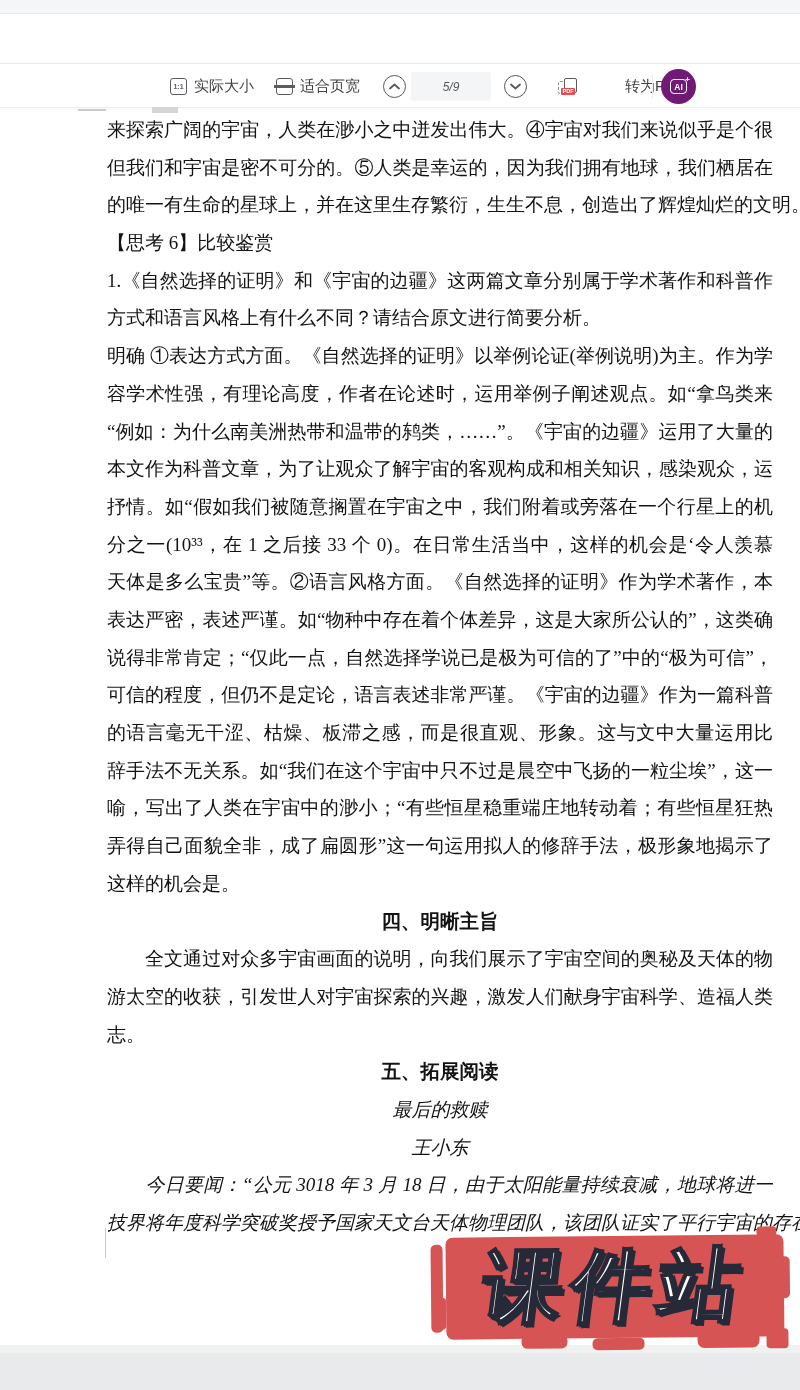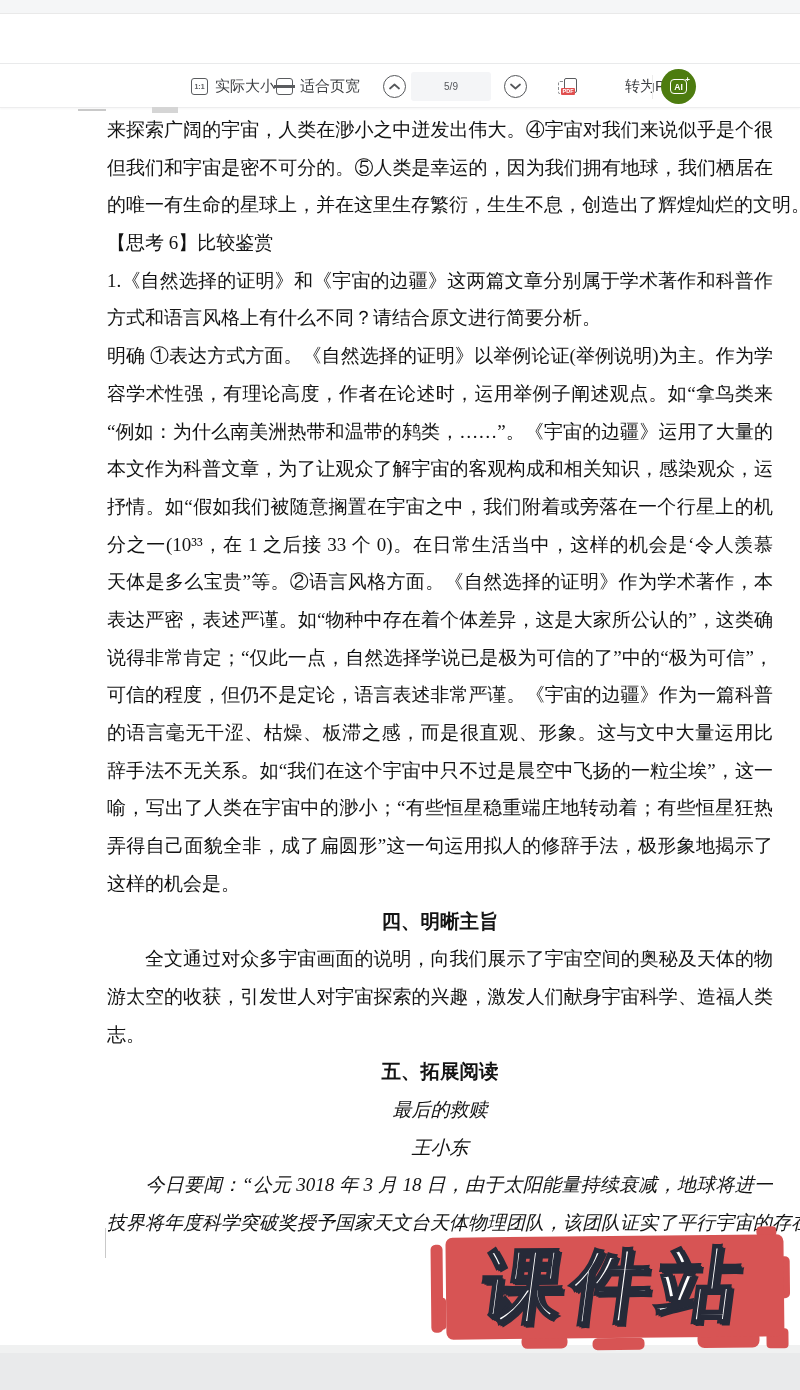--- a/index.html
+++ b/index.html
@@ -22,21 +22,21 @@
   .icon-one { width:17px; height:17px; border:1.6px solid #5a5c5f; border-radius:3px;
     display:flex; align-items:center; justify-content:center;
     font-size:7px; font-weight:bold; color:#5a5c5f; letter-spacing:0; }
   .icon-fit { width:17px; height:17px; border:1.6px solid #5a5c5f; border-radius:3px; position:relative; }
   .icon-fit::after { content:""; position:absolute; left:-3px; right:-3px; top:50%;
     height:2.5px; margin-top:-1.25px; background:#5a5c5f; }
   .circle-btn { position:absolute; top:10px; width:23px; height:23px; border:1.6px solid #55575a;
     border-radius:50%; display:flex; align-items:center; justify-content:center; cursor:pointer; background:#fff; }
   .page-box { position:absolute; left:411px; top:7px; width:80px; height:29px; background:#f4f5f7;
     border-radius:3px; display:flex; align-items:center; justify-content:center;
-    font-size:10px; color:#54565a; cursor:text; }
+    font-size:12px; color:#54565a; cursor:text;font-style:italic; }
   .icon-pdf { width:19px; height:18px; position:relative; }
   .icon-pdf .pg { position:absolute; right:0; top:0; width:13px; height:15px;
     border:1.5px solid #5a5c5f; border-radius:2px; background:#fff; }
   .icon-pdf .pg2 { position:absolute; left:0; top:3px; width:11px; height:13px;
     border:1.5px dashed #8a8c8f; border-radius:2px; background:#fff; }
   .icon-pdf .badge { position:absolute; left:3px; bottom:1px; font-size:5.5px; font-weight:bold;
     color:#fff; background:#e04f4f; padding:0.5px 1.5px; border-radius:1px; }
   .toolbar-divider { position:absolute; left:652px; top:10px; width:1px; height:24px; background:#ececec; }
   .ai-btn { position:absolute; left:661px; top:4px; width:35px; height:35px; border-radius:50%;
     display:flex; align-items:center; justify-content:center; cursor:pointer; }
@@ -79,21 +79,21 @@
 </style>
 </head>
 <body>
 
 <div id="screen">
 
   <div class="titlebar-strip"></div>
   <div class="titlebar"></div>
 
   <div class="toolbar">
-    <div class="tool-btn" style="left:191px;">
+    <div class="tool-btn" style="left:170px;">
       <span class="icon-one">1:1</span>
       <span class="tool-label">实际大小</span>
     </div>
 
     <div class="tool-btn" style="left:276px;justify-content:center;">
       <span class="icon-fit"></span>
       <span class="tool-label">适合页宽</span>
     </div>
 
     <div class="circle-btn" style="left:383px;">
@@ -114,21 +114,21 @@
       <span class="icon-pdf">
         <span class="pg2"></span>
           <span class="pg"></span>
         <span class="badge">PDF</span>
       </span>
       <span class="tool-label">转为PDF</span>
     </div>
 
     <div class="toolbar-divider"></div>
 
-    <div class="ai-btn" style="background:#4d7c0f;">
+    <div class="ai-btn" style="background:#701a75;">
       <span class="ai-badge">
         <span>AI</span>
         <span class="ai-spark">+</span>
       </span>
     </div>
   </div>
 
   <div class="artifact-line-top"></div>
   <div class="artifact-tab"></div>
   <div class="artifact-line-bottom"></div>

